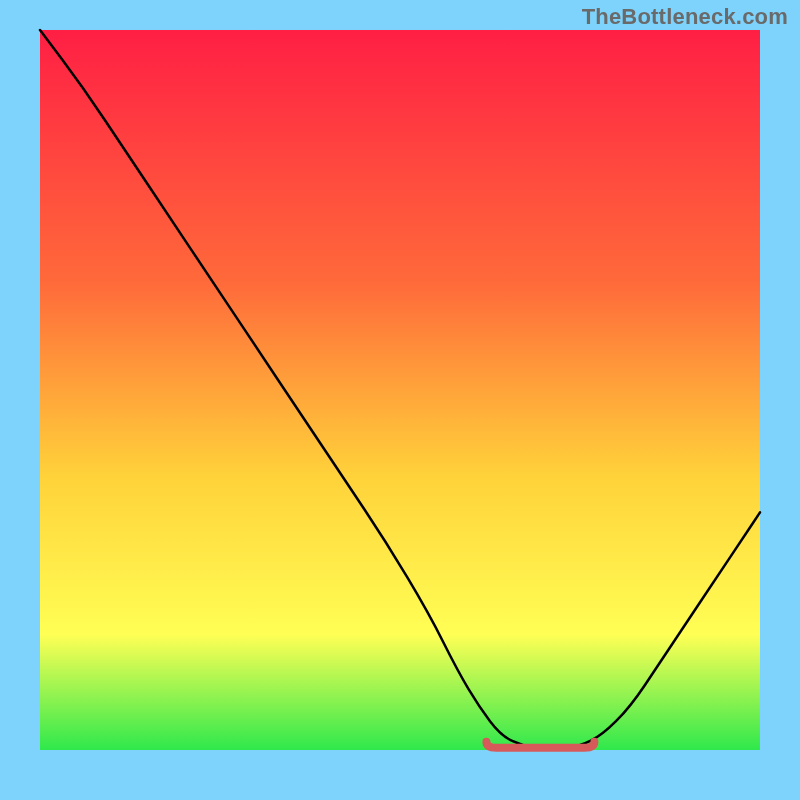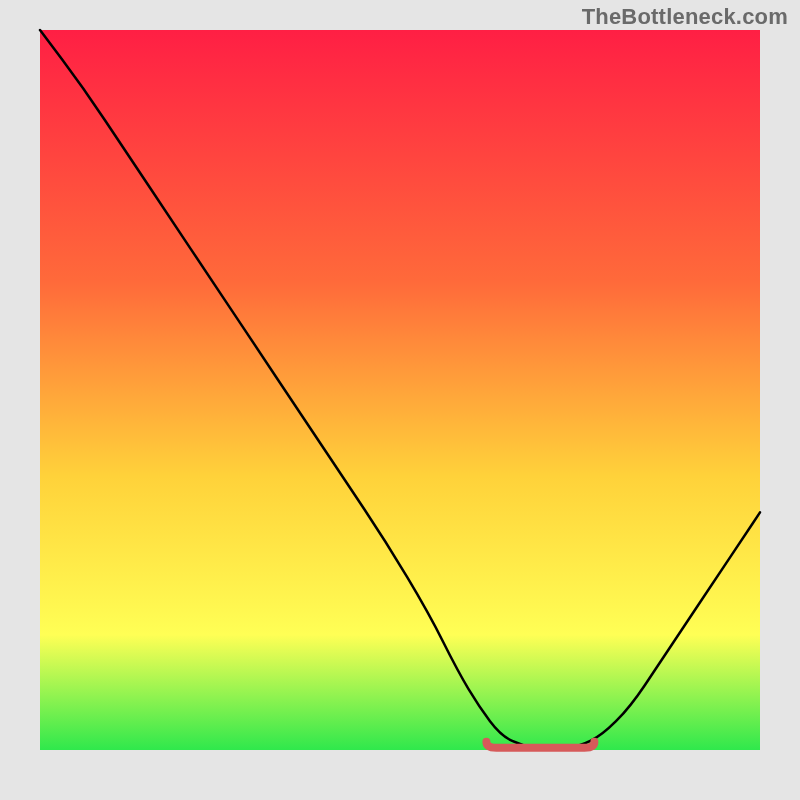--- a/index.html
+++ b/index.html
@@ -8,21 +8,21 @@
     width: 800px;
     height: 800px;
     background: #000;
     overflow: hidden;
     font-family: Arial, Helvetica, sans-serif;
   }
   .frame {
     position: relative;
     width: 800px;
     height: 800px;
-    background: #e5e5e5;
+    background: #7dd3fc;
   }
   .watermark {
     position: absolute;
     top: 4px;
     right: 12px;
     color: #6a6a6a;
     font-size: 22px;
     font-weight: 600;
     letter-spacing: 0.2px;
     z-index: 5;

